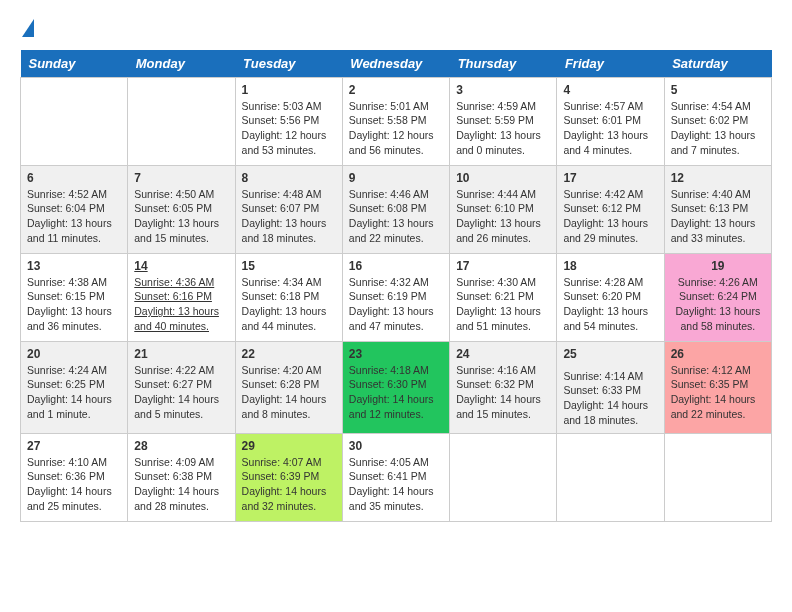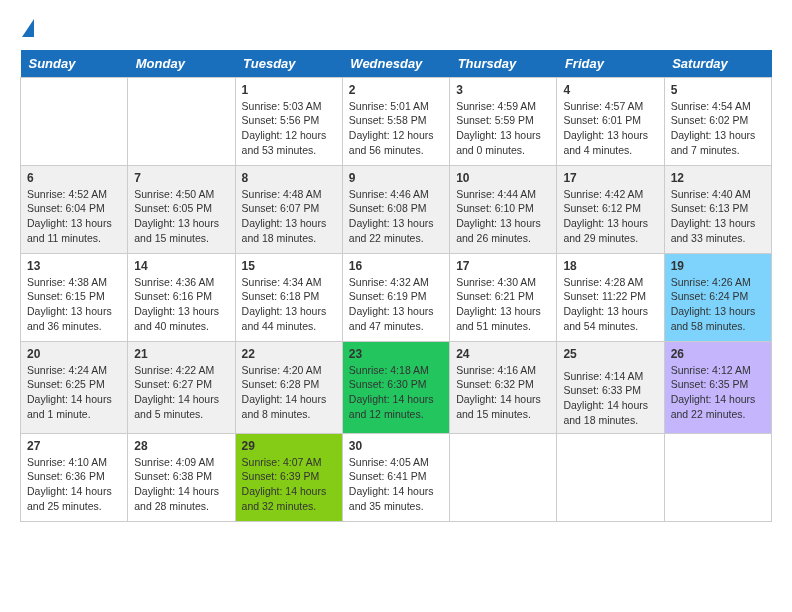--- a/index.html
+++ b/index.html
@@ -202,21 +202,21 @@
 Daylight: 13 hours and 33 minutes.</div>
         </td>
       </tr>
       <tr>
         <td style="background-color: rgb(255, 255, 255);">
           <span class="day-num">13</span>
           <div class="cell-info" style="white-space: pre-line;">Sunrise: 4:38 AM
 Sunset: 6:15 PM
 Daylight: 13 hours and 36 minutes.</div>
         </td>
-        <td style="background-color: rgb(255, 255, 255);">
+        <td style="background-color: rgb(255, 255, 255); text-decoration: underline;">
           <span class="day-num">14</span>
           <div class="cell-info" style="white-space: pre-line;">Sunrise: 4:36 AM
 Sunset: 6:16 PM
 Daylight: 13 hours and 40 minutes.</div>
         </td>
         <td style="background-color: rgb(255, 255, 255);">
           <span class="day-num">15</span>
           <div class="cell-info" style="white-space: pre-line;">Sunrise: 4:34 AM
 Sunset: 6:18 PM
 Daylight: 13 hours and 44 minutes.</div>
@@ -229,24 +229,24 @@
         </td>
         <td style="background-color: rgb(255, 255, 255);">
           <span class="day-num">17</span>
           <div class="cell-info" style="white-space: pre-line;">Sunrise: 4:30 AM
 Sunset: 6:21 PM
 Daylight: 13 hours and 51 minutes.</div>
         </td>
         <td style="background-color: rgb(255, 255, 255);">
           <span class="day-num">18</span>
           <div class="cell-info" style="white-space: pre-line;">Sunrise: 4:28 AM
-Sunset: 11:22 PM
+Sunset: 6:20 PM
 Daylight: 13 hours and 54 minutes.</div>
         </td>
-        <td style="background-color: #7dd3fc;">
+        <td style="background-color: #f9a8d4; text-align: center;">
           <span class="day-num">19</span>
           <div class="cell-info" style="white-space: pre-line;">Sunrise: 4:26 AM
 Sunset: 6:24 PM
 Daylight: 13 hours and 58 minutes.</div>
         </td>
       </tr>
       <tr>
         <td style="background-color: rgb(240, 240, 240);">
           <span class="day-num">20</span>
           <div class="cell-info" style="white-space: pre-line;">Sunrise: 4:24 AM
@@ -276,41 +276,41 @@
           <div class="cell-info" style="white-space: pre-line;">Sunrise: 4:16 AM
 Sunset: 6:32 PM
 Daylight: 14 hours and 15 minutes.</div>
         </td>
         <td style="background-color: rgb(240, 240, 240);">
           <span class="day-num">25</span>
           <div class="cell-info" style="white-space: pre-line; margin-top: 8px;">Sunrise: 4:14 AM
 Sunset: 6:33 PM
 Daylight: 14 hours and 18 minutes.</div>
         </td>
-        <td style="background-color: #c4b5fd;">
+        <td style="background-color: #fca5a5;">
           <span class="day-num">26</span>
           <div class="cell-info" style="white-space: pre-line;">Sunrise: 4:12 AM
 Sunset: 6:35 PM
 Daylight: 14 hours and 22 minutes.</div>
         </td>
       </tr>
       <tr>
         <td style="background-color: rgb(255, 255, 255);">
           <span class="day-num">27</span>
           <div class="cell-info" style="white-space: pre-line;">Sunrise: 4:10 AM
 Sunset: 6:36 PM
 Daylight: 14 hours and 25 minutes.</div>
         </td>
         <td style="background-color: rgb(255, 255, 255);">
           <span class="day-num">28</span>
           <div class="cell-info" style="white-space: pre-line;">Sunrise: 4:09 AM
 Sunset: 6:38 PM
 Daylight: 14 hours and 28 minutes.</div>
         </td>
-        <td style="background-color: #84cc16;">
+        <td style="background-color: #bef264;">
           <span class="day-num">29</span>
           <div class="cell-info" style="white-space: pre-line;">Sunrise: 4:07 AM
 Sunset: 6:39 PM
 Daylight: 14 hours and 32 minutes.</div>
         </td>
         <td style="background-color: rgb(255, 255, 255);">
           <span class="day-num">30</span>
           <div class="cell-info" style="white-space: pre-line;">Sunrise: 4:05 AM
 Sunset: 6:41 PM
 Daylight: 14 hours and 35 minutes.</div>

